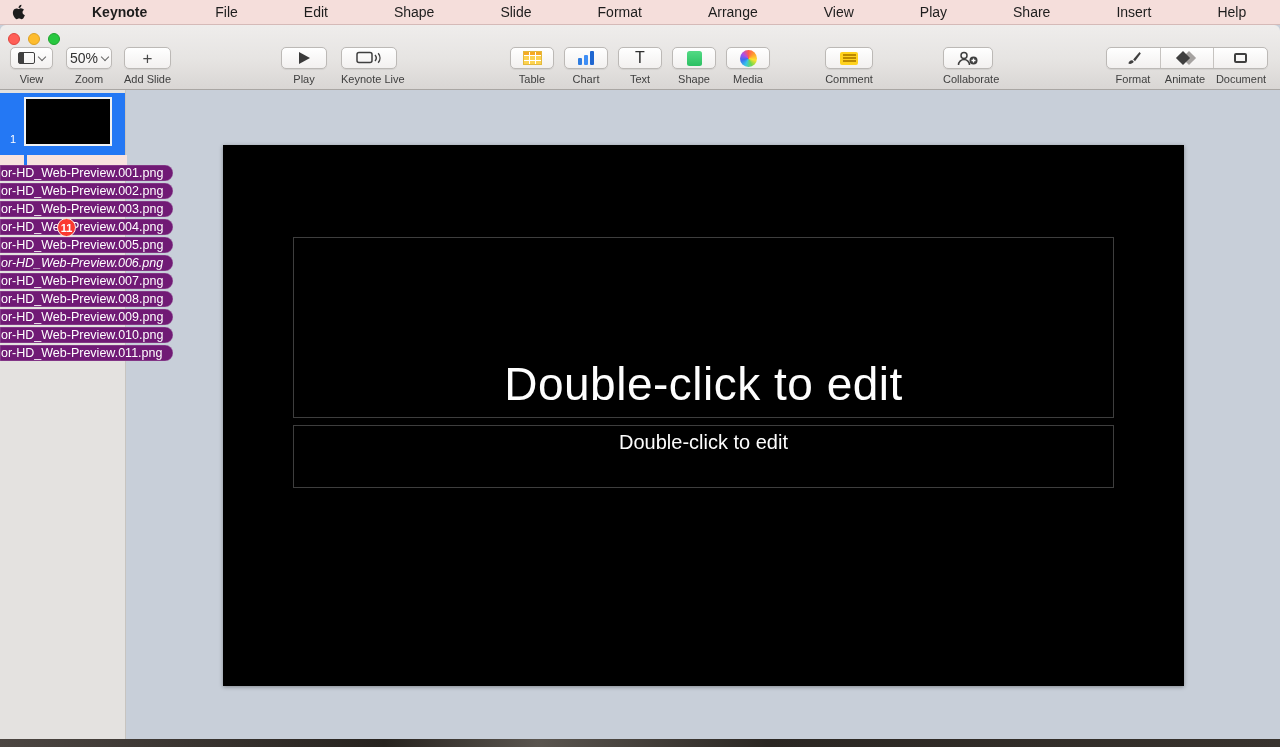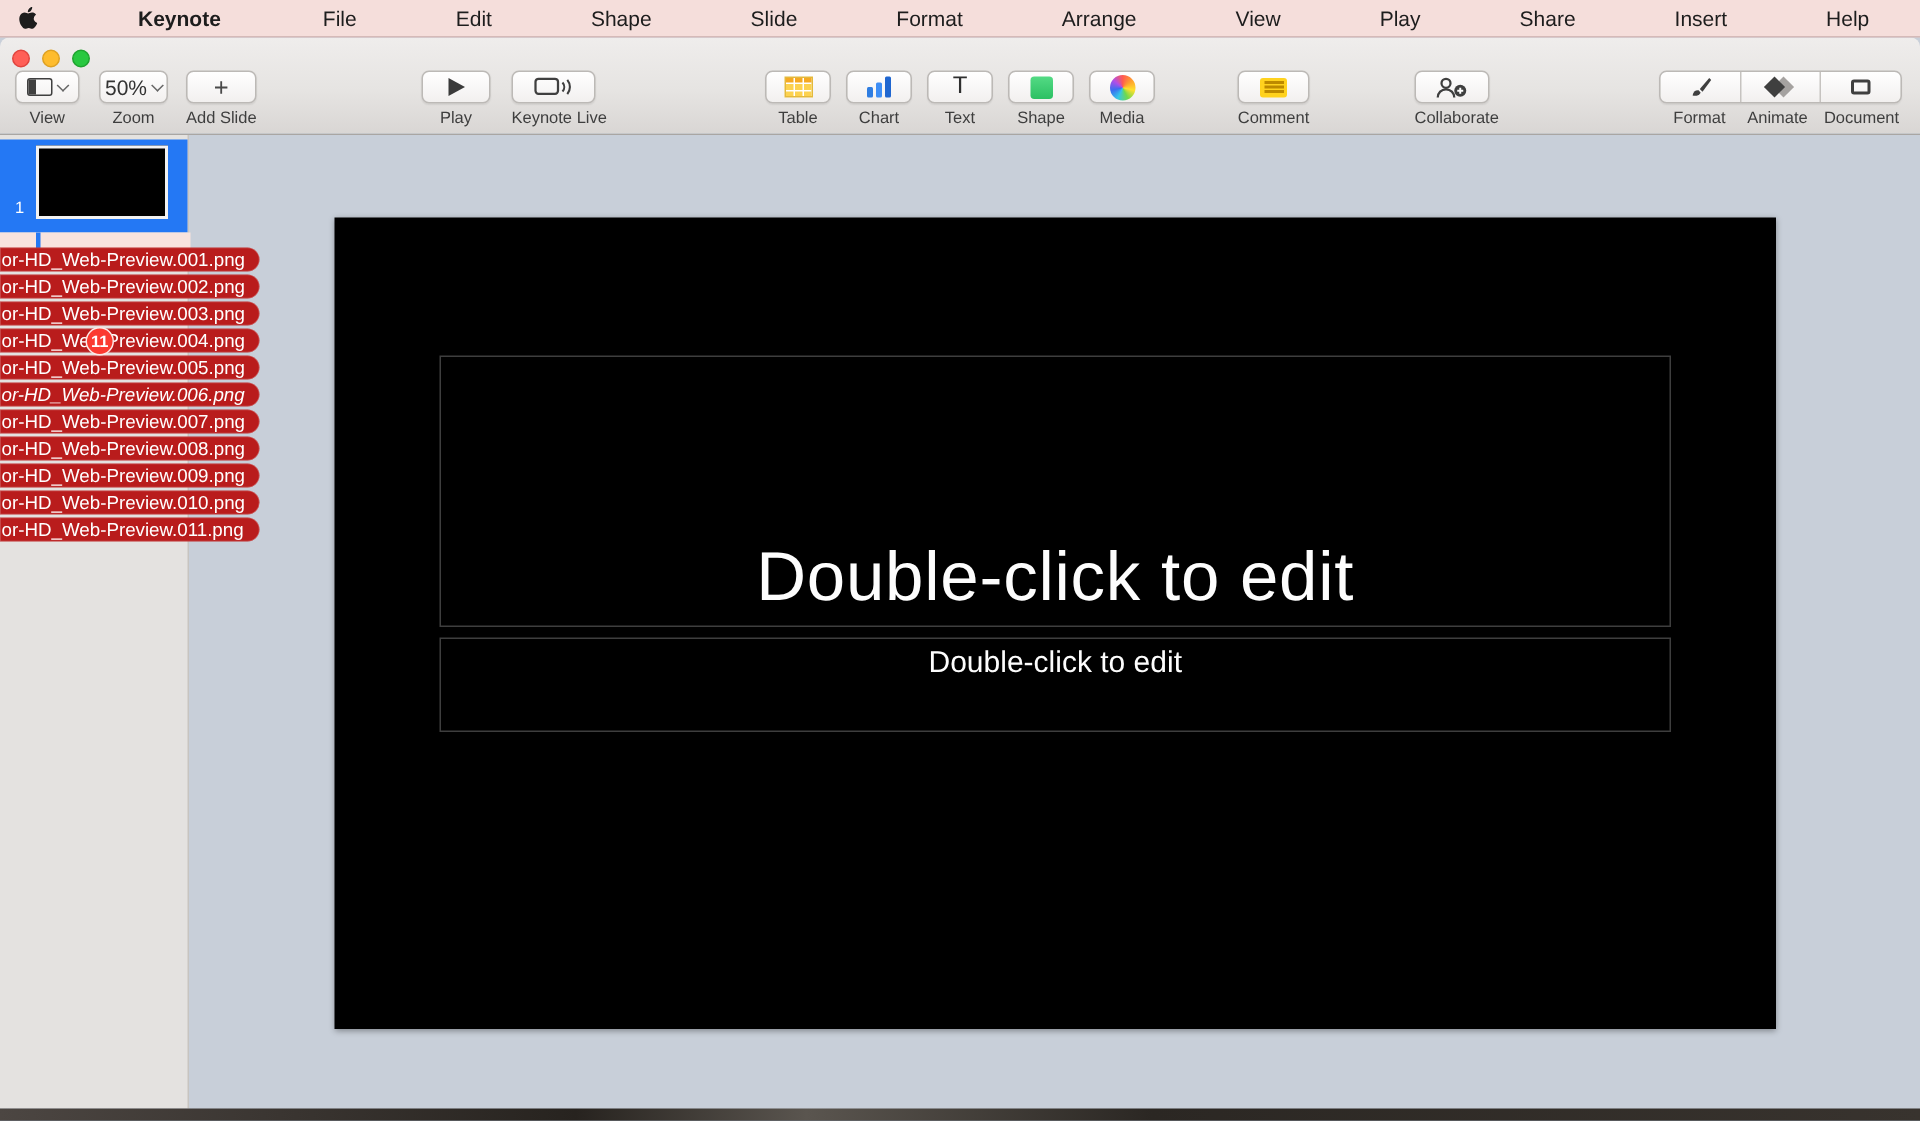--- a/index.html
+++ b/index.html
@@ -78,21 +78,21 @@
   .canvas-bg { position:absolute; left:0; top:90px; width:1280px; height:649px; background:#c8cfd9; }
   .sidebar { position:absolute; left:0; top:90px; width:126px; height:649px;
     background:#e4e2e0; border-right:1px solid #c7c4c0; }
   .sel-block { position:absolute; left:0; top:93px; width:125px; height:62px; background:#2478f4; z-index:5; }
   .thumb { position:absolute; left:24px; top:97px; width:88px; height:49px;
     background:#000; border:2px solid #f2f2f2; z-index:6; }
   .slide-num { position:absolute; left:10px; top:133px; font-size:11px; color:#fff; z-index:6; }
   .pink-strip { position:absolute; left:0; top:155px; width:127px; height:11px; background:#f8e3de; z-index:5; }
   .insert-line { position:absolute; left:24px; top:155px; width:3px; height:11px; background:#2478f4; z-index:6; }
 
-  .pill { position:absolute; left:0; width:173px; height:16px; background:#b91c1c;
+  .pill { position:absolute; left:0; width:173px; height:16px; background:#701a75;
     border-radius:0 9px 9px 0; color:#fff; font-size:12.5px; line-height:16px;
     padding-left:1px; white-space:nowrap; overflow:hidden; z-index:10;
     box-shadow:inset 0 0 0 .5px rgba(255,255,255,.25); }
   .badge { position:absolute; left:57px; top:218px; width:19px; height:19px; border-radius:50%;
     background:#fb3a30; border:1px solid #fde9e7; color:#fff; font-size:11px; font-weight:700;
     display:flex; align-items:center; justify-content:center; z-index:11; }
 
   
   .slide { position:absolute; left:223px; top:145px; width:961px; height:541px; background:#000;
     box-shadow:0 1px 4px rgba(0,0,0,.35); z-index:3; }

